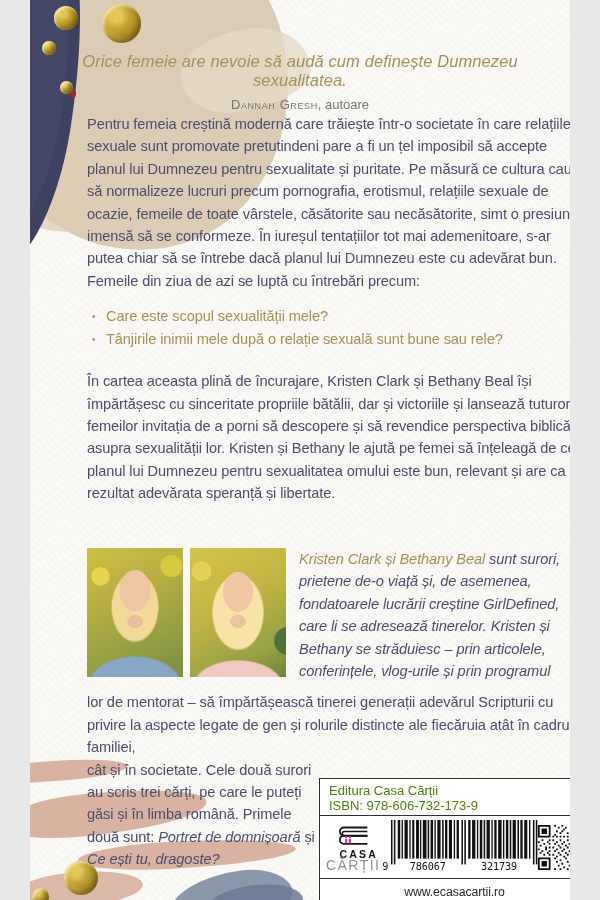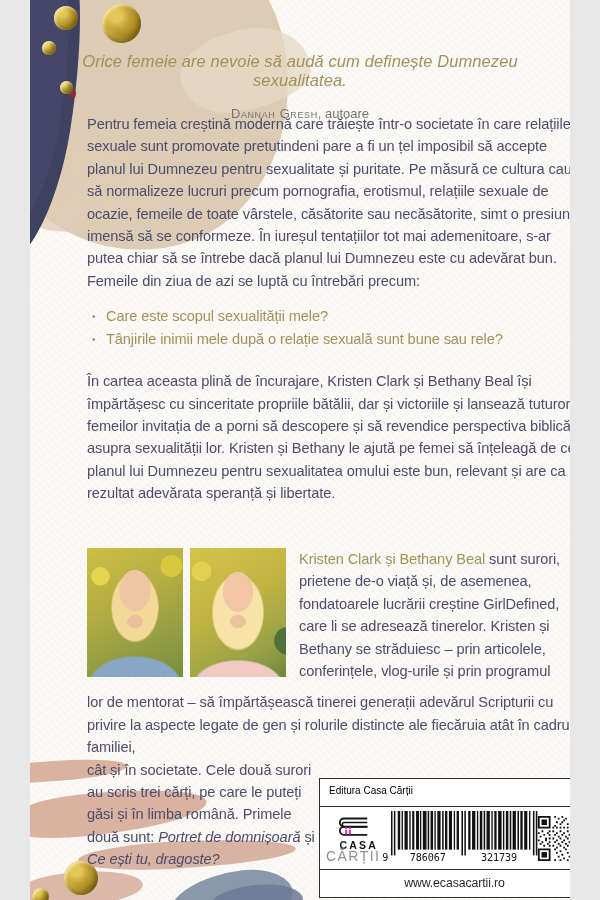--- a/index.html
+++ b/index.html
@@ -54,33 +54,33 @@
     border-radius:45% 55% 58% 42% / 50% 50% 50% 50%;transform:rotate(-3deg);opacity:.95;}
   .rose-d{left:-12px;top:872px;width:125px;height:34px;background:#dcb8a8;
     border-radius:45% 55% 50% 50%;transform:rotate(-5deg);}
   .bluegray-a{left:138px;top:872px;width:125px;height:50px;background:var(--blue-gray-splash);
     border-radius:62% 38% 52% 48% / 72% 55% 45% 28%;transform:rotate(-7deg);}
   .bluegray-b{left:178px;top:885px;width:95px;height:34px;background:#6d7894;
     border-radius:55% 45% 50% 50% / 60% 50% 50% 40%;transform:rotate(-4deg);opacity:.85;}
   
   .quote-wrap{position:absolute;top:52px;left:30px;right:30px;z-index:2;text-align:center;}
   .quote-text{font-style:italic;font-size:16.5px;letter-spacing:.1px;color:var(--accent-gold);}
-  .quote-attr{margin-top:16px;font-size:13px;color:#76756d;}
+  .quote-attr{margin-top:7px;font-size:13px;color:#76756d;}
   .quote-attr .attr-name{font-variant:small-caps;letter-spacing:.6px;}
   
   .main-col{position:absolute;top:113px;left:57px;width:501px;z-index:2;
     color:var(--body-text);font-size:14.6px;line-height:22.4px;letter-spacing:-.1px;}
   .questions{list-style:none;margin:13px 0 0 2px;color:var(--accent-gold);}
   .questions li{position:relative;padding-left:17px;line-height:23px;}
   .questions li::before{content:"•";position:absolute;left:3px;top:0;font-size:10px;line-height:23px;}
   .body-par{margin-top:19px;}
   
   .bio{position:absolute;top:548px;left:57px;width:503px;z-index:2;
     color:var(--body-text);font-size:14.6px;line-height:22.4px;letter-spacing:-.1px;}
-  .bio-top{display:flex;}
+  .bio-top{display:flex;font-style:italic;}
   .photos{display:flex;gap:7px;margin-right:13px;flex:none;}
   .photo{width:96px;height:129px;flex:none;}
   .photo-kristen{background:
     radial-gradient(ellipse 25px 33px at 50% 33%, #eec6a3 61%, rgba(0,0,0,0) 64%),
     radial-gradient(ellipse 13px 11px at 50% 57%, #e9bf9d 58%, rgba(0,0,0,0) 62%),
     radial-gradient(ellipse 41px 60px at 50% 46%, #f3d998 55%, rgba(0,0,0,0) 59%),
     radial-gradient(ellipse 72px 46px at 50% 107%, #88a7c6 62%, rgba(0,0,0,0) 66%),
     radial-gradient(circle 16px at 14% 22%, #e6d44e 55%, rgba(0,0,0,0) 60%),
     radial-gradient(circle 19px at 88% 14%, #d8c83e 55%, rgba(0,0,0,0) 60%),
     linear-gradient(155deg, #cdbf45 0%, #b4ad42 40%, #8f9c43 75%, #7a8c3c 100%);}
@@ -94,22 +94,22 @@
     linear-gradient(150deg, #d3c44a 0%, #c0b342 45%, #94a046 80%, #6f8538 100%);}
   .bio-right{flex:1;}
   .author-names{color:var(--accent-gold);}
   .bio-full{margin-top:9px;}
   .bio-bottom{display:flex;}
   .bio-left{width:229px;flex:none;}
   .book-title{font-style:italic;}
   
   .pubbox{margin-left:auto;margin-top:19px;width:271px;background:#fff;
     border:1.5px solid #2e2e2e;color:#222;align-self:flex-start;}
-  .pub-head{padding:4px 9px 8px;border-bottom:1.5px solid #2e2e2e;font-size:10px;line-height:15px;
-    letter-spacing:0;color:#000000;}
+  .pub-head{padding:4px 9px 2px;border-bottom:1.5px solid #2e2e2e;font-size:13px;line-height:15px;
+    letter-spacing:0;color:#4d7c0f;}
   .pub-mid{display:flex;align-items:center;padding:4px 5px 2px 6px;gap:3px;}
   .logo{width:52px;flex:none;text-align:right;color:#111;}
   .logo svg{width:36px;height:25px;display:block;margin:0 auto;}
   .logo-casa{font-size:10.5px;font-weight:bold;letter-spacing:2.2px;line-height:11px;color:#141414;}
   .logo-cartii{font-size:14px;letter-spacing:1.4px;line-height:11px;color:#8f8f8f;}
   .barcode{flex:1;min-width:0;text-align:center;}
   .barcode svg{width:158px;height:56px;display:block;margin:0 auto;}
   .barcode text{font-family:"DejaVu Sans Mono", monospace;font-size:10.5px;fill:#111;}
   .qr{width:47px;height:47px;flex:none;}
   .qr svg{width:47px;height:47px;display:block;}
@@ -161,20 +161,21 @@
       </div>
       <div class="bio-right"><span class="author-names">Kristen Clark și Bethany Beal</span><span> sunt surori, prietene de-o viață și, de asemenea, fondatoarele lucrării creștine GirlDefined, care li se adresează tinerelor. Kristen și Bethany se străduiesc – prin articolele, conferințele, vlog-urile și prin programul</span></div>
     </div>
     <div class="bio-full">lor de mentorat – să împărtășească tinerei generații adevărul Scripturii cu privire la aspecte legate de gen și rolurile distincte ale fiecăruia atât în cadrul familiei,</div>
     <div class="bio-bottom">
       <div class="bio-left"><span>cât și în societate. Cele două surori au scris trei cărți, pe care le puteți găsi și în limba română. Primele două sunt: </span><span class="book-title">Portret de domnișoară</span><span> și </span><span class="book-title">Ce ești tu, dragoste?</span></div>
 
       <div class="pubbox">
         <div class="pub-head">
           <div>Editura Casa Cărții</div>
+          <div>ISBN: 978-606-732-173-9</div>
         </div>
         <div class="pub-mid">
           <div class="logo">
             <svg viewBox="0 0 40 26">
               <path d="M37 3 H11 a4.5 4.5 0 0 0 0 9 H37" fill="none" stroke="#151515" stroke-width="2"></path>
               <path d="M37 7.5 H11.5 a2.3 2.3 0 0 0 0 4.6 H37" fill="none" stroke="#151515" stroke-width="1.7"></path>
               <path d="M37 12.2 H11 a4.5 4.5 0 0 0 0 9 H37" fill="none" stroke="#151515" stroke-width="2"></path>
               <circle cx="13.6" cy="13.6" r="1.3" fill="#c4319f"></circle>
               <circle cx="17.6" cy="13.6" r="1.3" fill="#c4319f"></circle>
               <rect x="12.5" y="15.6" width="2.2" height="5.2" fill="#c4319f"></rect>

